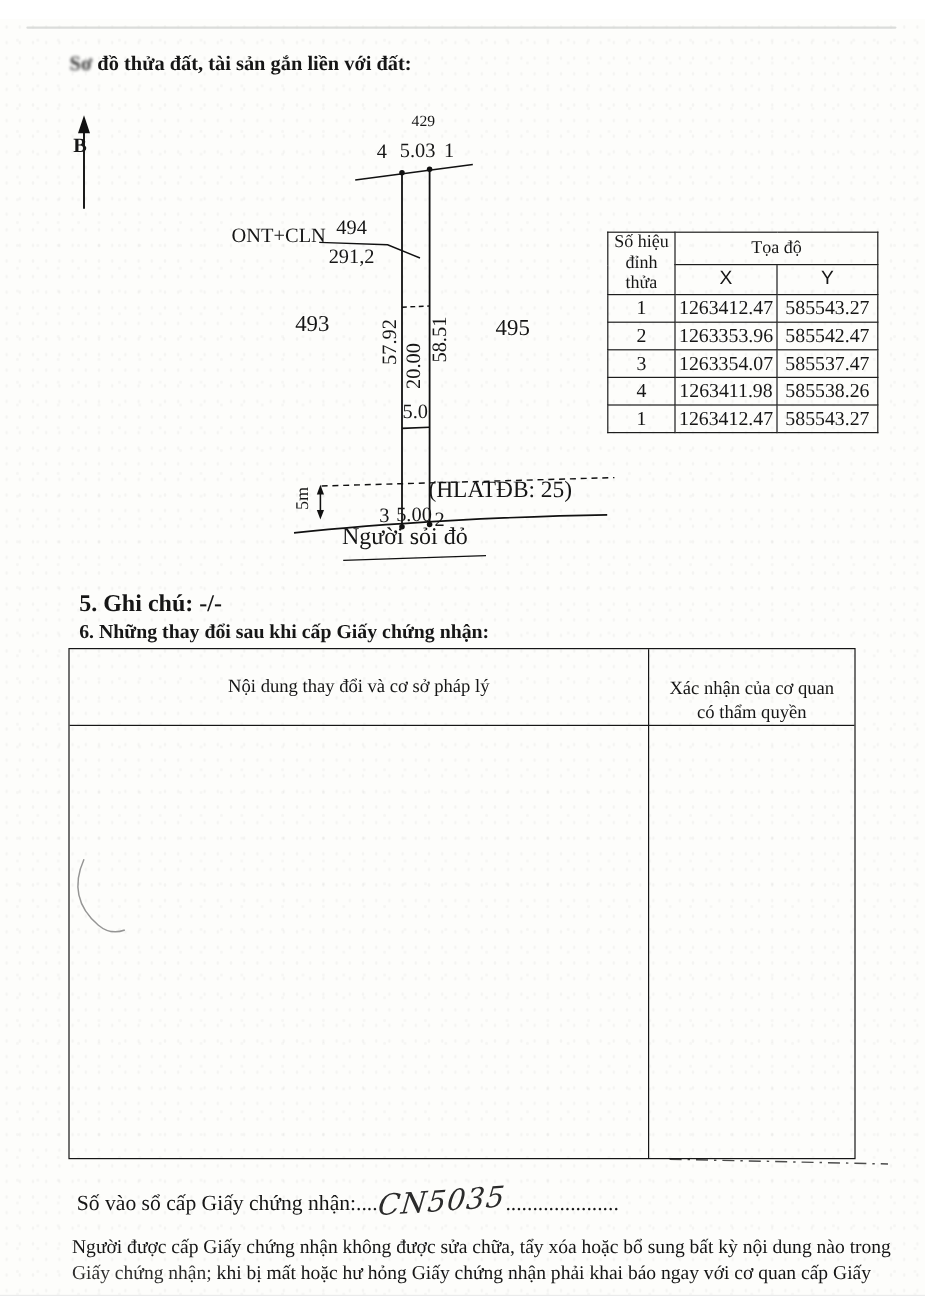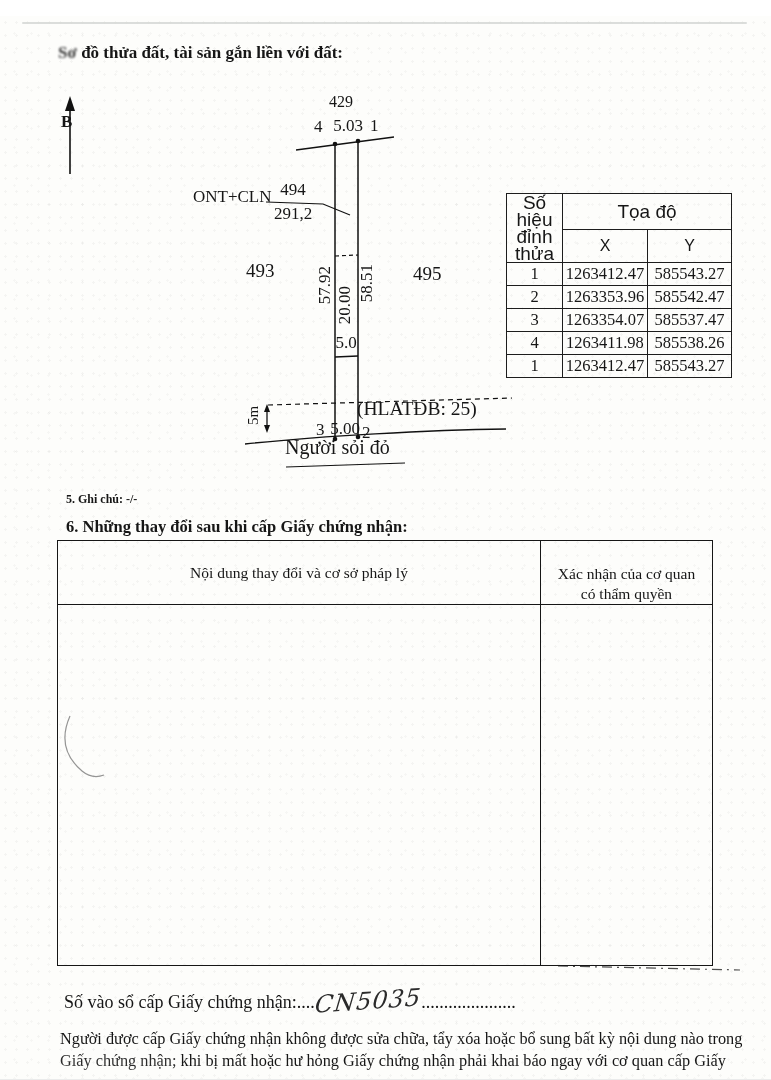--- a/index.html
+++ b/index.html
@@ -30,26 +30,26 @@
   
   .page-title{left:58px;top:27px;font-size:17px;font-weight:bold;}
 
   
   .coord-title{left:498px;top:149px;width:242px;font-size:17px;font-weight:bold;letter-spacing:.3px;}
   table.coord{
     position:absolute;left:506px;top:177px;z-index:2;
     border-collapse:collapse;table-layout:fixed;
   }
   table.coord td{border:1.6px solid #1d1d1d;text-align:center;vertical-align:middle;padding:0;}
-  table.coord .hdr{font-family:Liberation Sans, sans-serif;font-size:19px;line-height:17px;}
+  table.coord .hdr{font-family:Liberation Serif, serif;font-size:15px;line-height:17px;}
   table.coord .xy{font-family:"Liberation Sans",sans-serif;font-size:16px;}
   table.coord .val{font-family:"Liberation Serif",serif;font-size:16.5px;}
 
   
-  .note-label{left:66px;top:476px;font-size:12px;font-weight:bold;}
+  .note-label{left:66px;top:476px;font-size:20px;font-weight:bold;}
   .changes-label{left:66px;top:501px;font-size:16.5px;font-weight:bold;}
 
   
   .bigtable{
     position:absolute;left:57px;top:524px;width:654px;height:424px;z-index:2;
     border:1.8px solid #161616;
     display:grid;
     grid-template-columns:482px 1fr;
     grid-template-rows:64px 1fr;
   }
@@ -115,21 +115,21 @@
     <path d="M70,700 C62,718 62,738 82,755 C88,760 96,762 104,759" stroke="#7a7a7a" stroke-width="1.2" fill="none" opacity="0.8"></path>
     <line x1="558" y1="950" x2="740" y2="954" stroke="#3a3a3a" stroke-width="1.2" stroke-dasharray="10,5,2,5" opacity="0.9"></line>
   </svg>
 
   <div class="txt page-title">
     <span class="smudge">Sơ</span>
     <span>đồ thửa đất, tài sản gắn liền với đất:</span>
   </div>
 
   <div class="txt b serif" style="left:61px;top:96px;font-size:17px;">B</div>
-  <div class="txt serif" style="left:329px;top:77px;font-size:16px;">429</div>
+  <div class="txt serif" style="left:343px;top:77px;font-size:13px;">429</div>
 
   <div class="txt serif" style="left:314px;top:101px;font-size:17px;">4</div>
   <div class="txt serif ctr" style="left:329px;top:100px;width:38px;font-size:17px;">5.03</div>
   <div class="txt serif" style="left:370px;top:100px;font-size:17px;">1</div>
 
   <div class="txt serif" style="left:193px;top:171px;font-size:17px;">ONT+CLN</div>
   <div class="txt serif ctr" style="left:264px;top:164px;width:58px;font-size:17px;">494</div>
   <div class="txt serif ctr" style="left:264px;top:188px;width:58px;font-size:17px;">291,2</div>
 
   <div class="txt serif" style="left:246px;top:244px;font-size:19px;">493</div>

